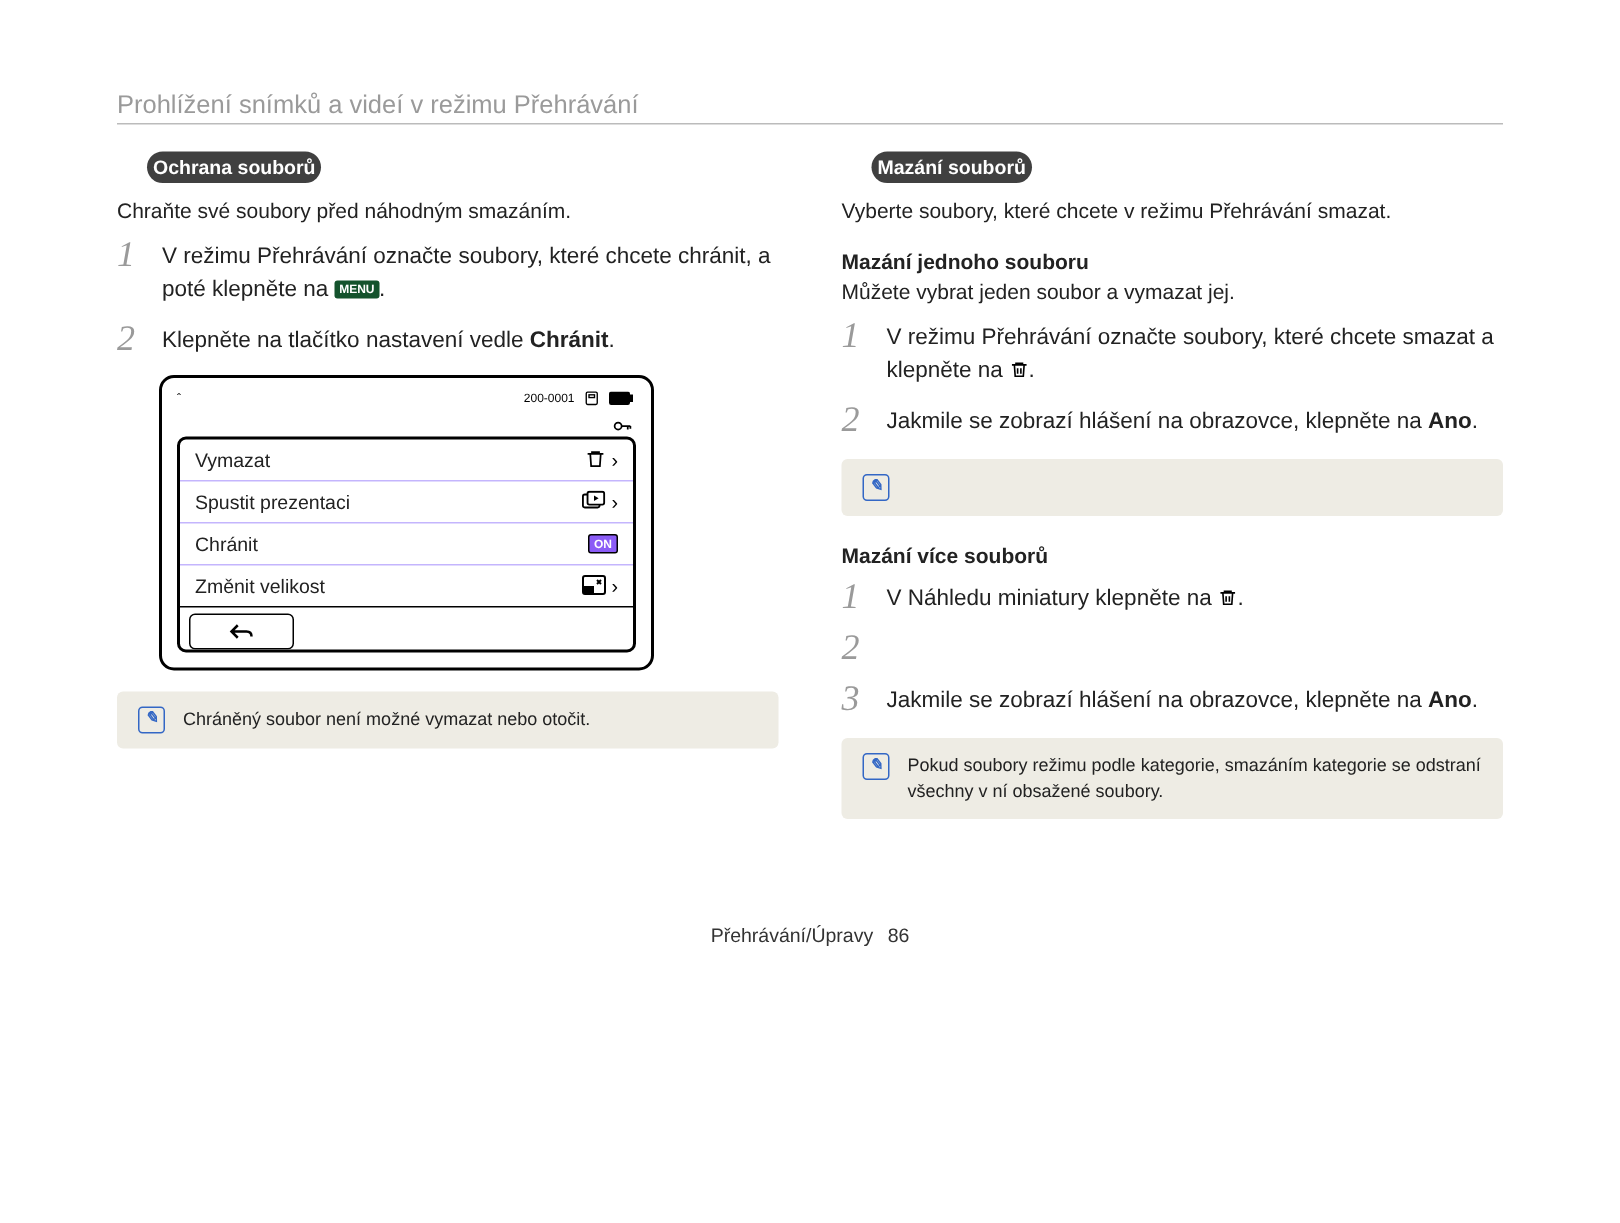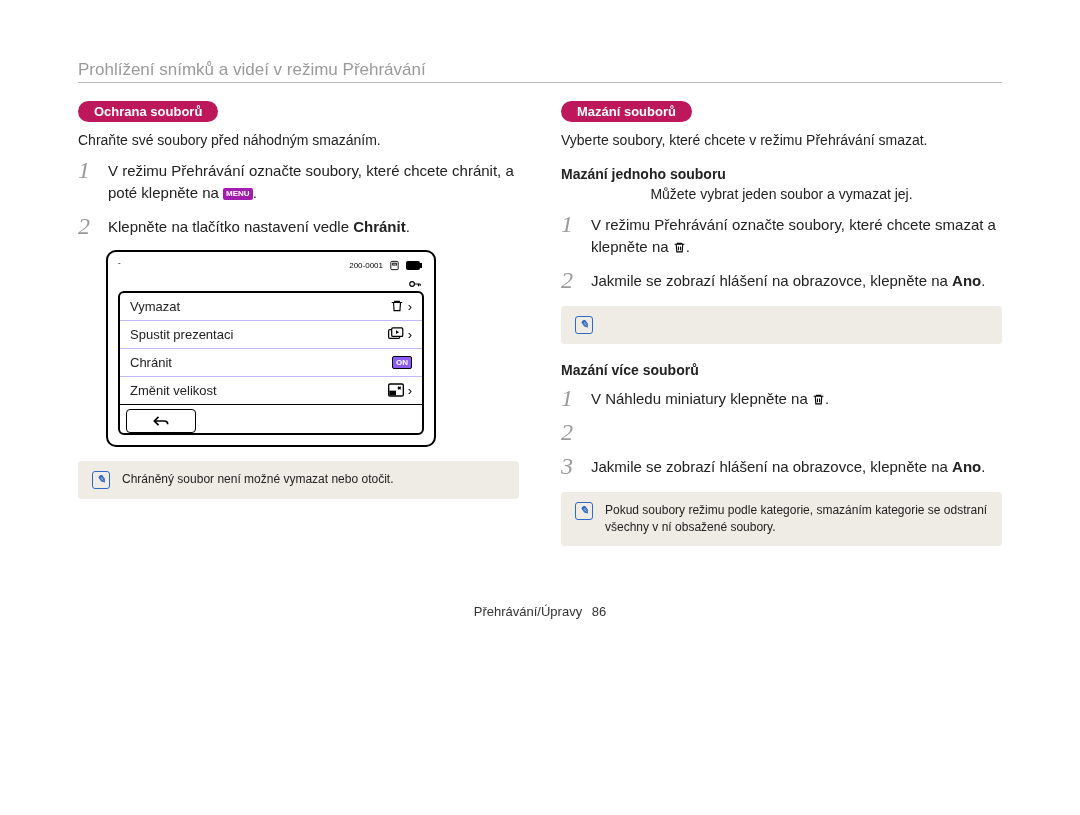--- a/index.html
+++ b/index.html
@@ -28,27 +28,28 @@
   .columns {
     display: flex;
     gap: 42px;
   }
   .col {
     flex: 1 1 0;
     min-width: 0;
   }
   .pill {
     display: inline-block;
-    background: #be185d;
+    background: #404040;
     color: #fff;
     border-radius: 11px;
     font-size: 13px;
     font-weight: bold;
-    padding: 3px 16px;
+    padding: 3px 4px;
     margin-bottom: 6px;
+    margin-left: 20px;
   }
   .lead {
     margin: 4px 0 10px 0;
     font-size: 14px;
   }
   .num-list {
     margin: 0;
     padding: 0;
   }
   .num-row {
@@ -67,21 +68,21 @@
     flex-shrink: 0;
   }
   .num-text {
     font-size: 15px;
     line-height: 1.45;
     padding-top: 2px;
   }
   .strong { font-weight: bold; }
   .menu-chip {
     display: inline-block;
-    background: #a21caf;
+    background: #14532d;
     color: #fff;
     font-size: 8px;
     font-weight: bold;
     border-radius: 2px;
     padding: 2px 3px;
     vertical-align: middle;
     line-height: 1;
   }
   .info-box {
     background: #eeece4;
@@ -179,21 +180,21 @@
     justify-content: center;
     margin-left: 6px;
   }
   .chev { font-size: 13px; color:#000; }
   .key-icon { margin-top:4px; display:flex; justify-content:flex-end; padding-right:2px;}
 
   .footer {
     text-align: center;
     font-size: 13px;
     color: #333;
-    margin-top: 40px;
+    margin-top: 52px;
   }
   .footer .pg { margin-left: 6px; }
 
   svg { display:inline; vertical-align:-2px; }
 </style>
 </head>
 <body>
 
 <div class="page-title">Prohlížení snímků a videí v režimu Přehrávání</div>
 <hr class="hr">
@@ -305,21 +306,21 @@
         </div>
       <div>Chráněný soubor není možné vymazat nebo otočit.</div>
     </div>
   </div>
 
   <div class="col">
     <span class="pill">Mazání souborů</span>
     <div class="lead">Vyberte soubory, které chcete v režimu Přehrávání smazat.</div>
 
     <div class="sub-heading">Mazání jednoho souboru</div>
-    <div class="lead" style="margin-top:2px;text-align:center;">Můžete vybrat jeden soubor a vymazat jej.</div>
+    <div class="lead" style="margin-top:2px;">Můžete vybrat jeden soubor a vymazat jej.</div>
 
     <div class="num-list">
       <div class="num-row">
         <div class="num">1</div>
         <div class="num-text">
           <span>V režimu Přehrávání označte soubory, které chcete smazat a klepněte na </span>
           <span><svg width="13" height="13" viewBox="0 0 24 24" fill="none" stroke="#000" stroke-width="2">
                 <path d="M3 6h18M8 6V4h8v2M6 6l1 14h10l1-14M10 10v7M14 10v7"></path>
               </svg></span><span>.</span>
         </div>

